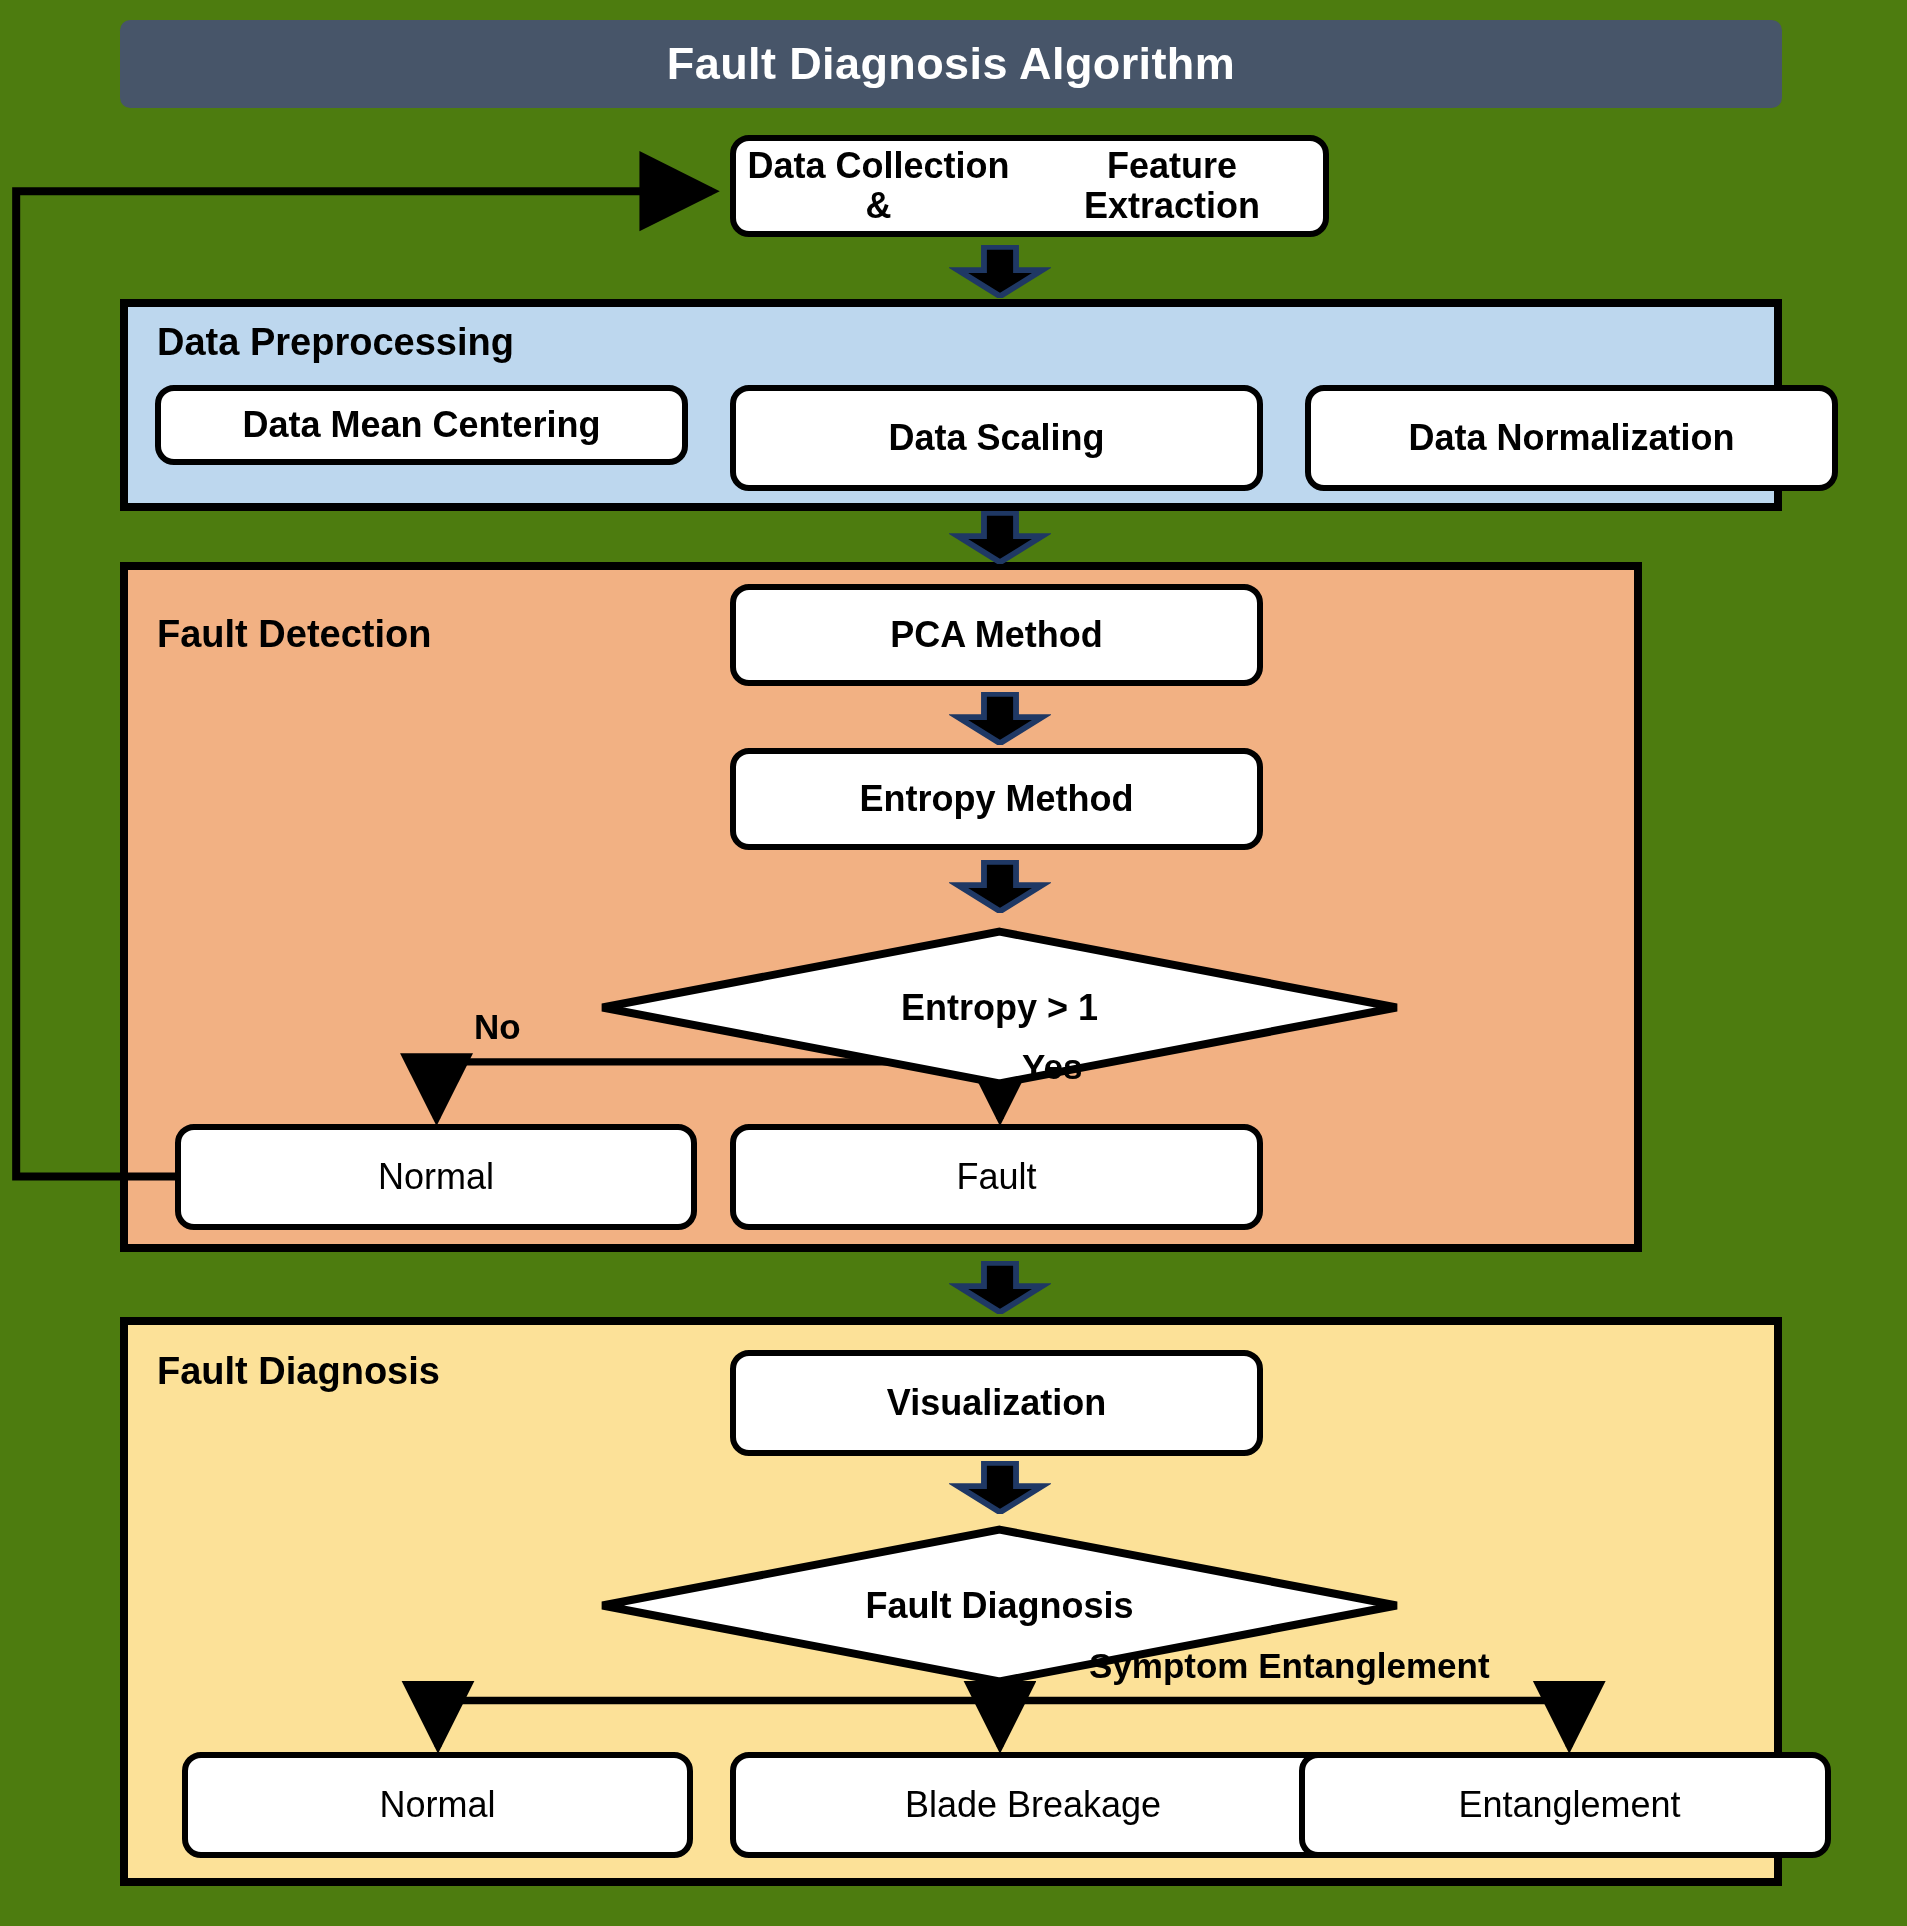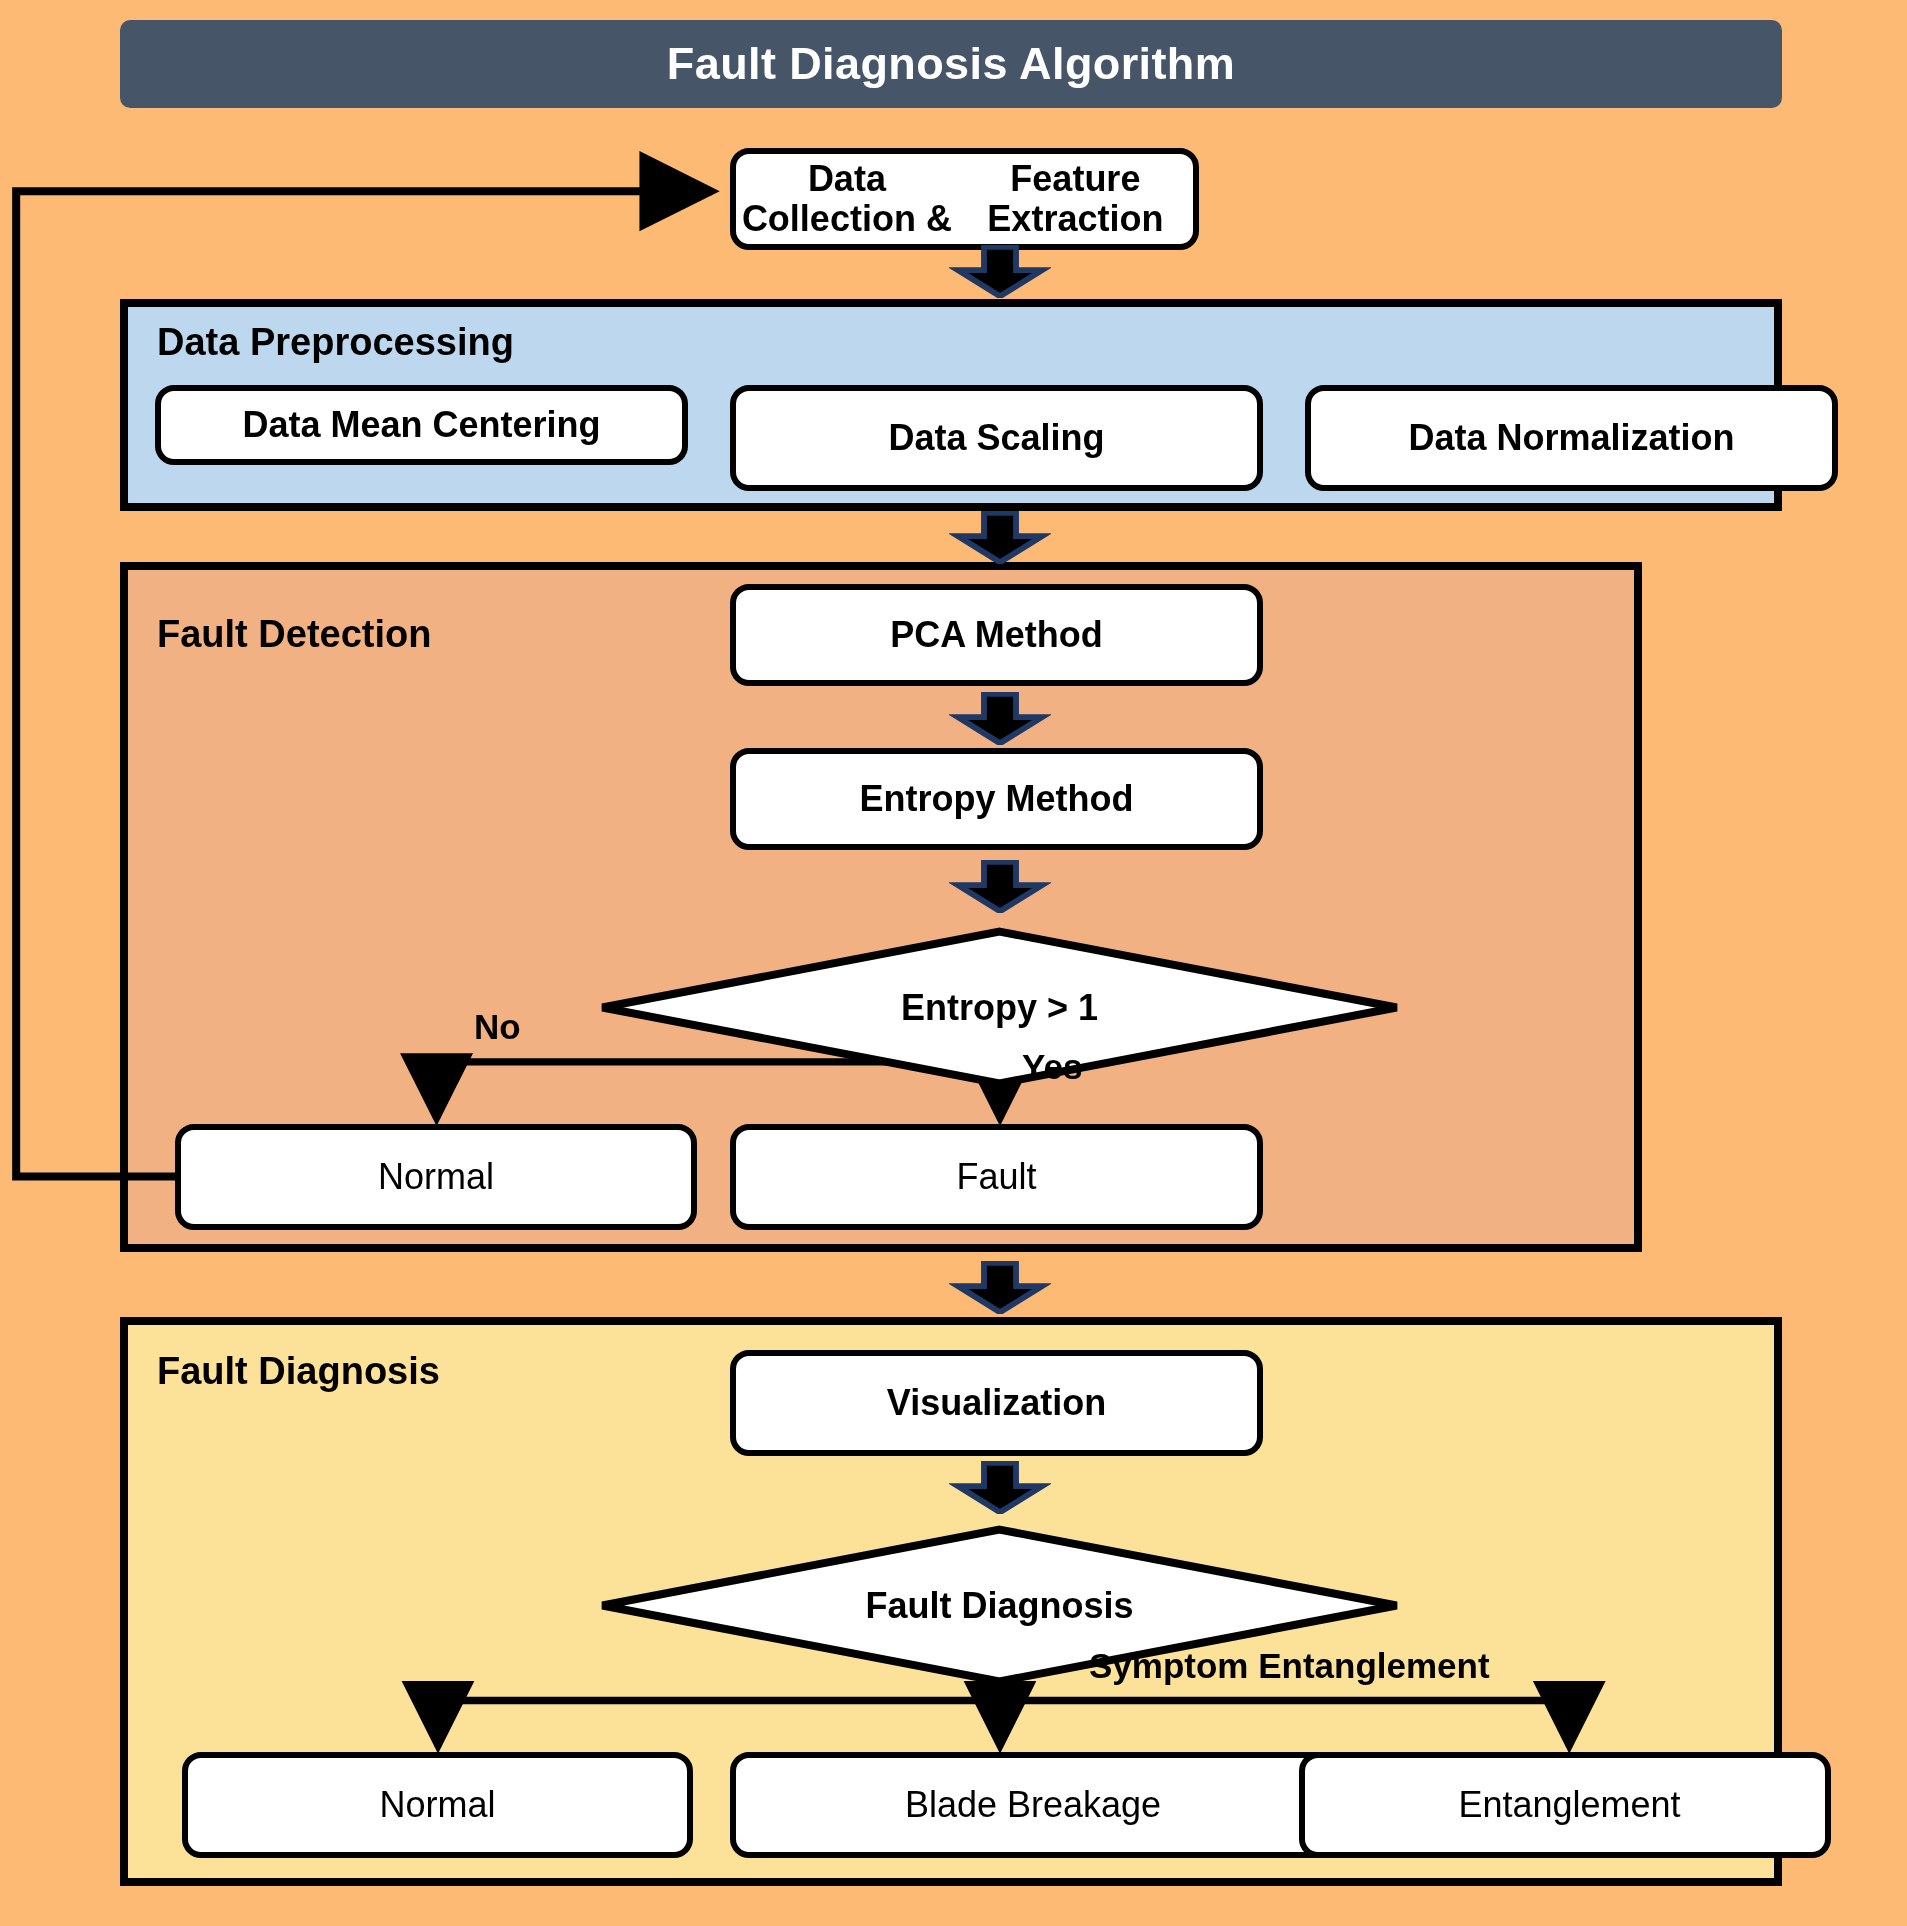--- a/index.html
+++ b/index.html
@@ -1,20 +1,20 @@
 <!DOCTYPE html>
 <html style="font-size:11.7px"><head>
 <meta charset="utf-8">
 <style>
   html,body{margin:0;padding:0;background:#ffffff;}
   body{font-family:"Liberation Sans",sans-serif;}
   #canvas{
     position:relative;
     width:1908px;height:1926px;
-    background:#fdba74;
+    background:#4d7c0f;
     overflow:hidden;
   }
   
   .title-bar{
     position:absolute;
     left:120px;top:20.4px;width:1662px;height:88px;
     background:#475569;
     border-radius:10.2px;
     display:flex;align-items:center;justify-content:center;
     color:#ffffff;
@@ -112,21 +112,21 @@
     </svg>
     <div class="diamond-text">Fault Diagnosis</div>
   </div>
 
   <div class="edge-label" style="left:1089px;top:1646px;">Symptom Entanglement</div>
 
   <div class="node lite" style="left:182px;top:1752px;width:511px;height:106px;">Normal</div>
   <div class="node lite" style="left:730px;top:1752px;width:606px;height:106px;">Blade Breakage</div>
   <div class="node lite" style="left:1299px;top:1752px;width:532px;height:106px;padding-left:9px;">Entanglement</div>
 
-  <div class="node" style="left:730px;top:135px;width:469px;height:102px;margin-top:13px;">
+  <div class="node" style="left:730px;top:135px;width:599px;height:102px;">
     <span>Data Collection &amp;</span>
       <br>
     <span>Feature Extraction</span>
   </div>
 
   <svg id="lines" viewBox="0 0 2614 2639" width="1908" height="1926">
     <defs>
       <marker id="arw" markerWidth="12" markerHeight="12" refX="9" refY="5" orient="auto" markerUnits="strokeWidth">
         <path d="M0,0 L10,5 L0,10 z" fill="#000000"></path>
       </marker>

